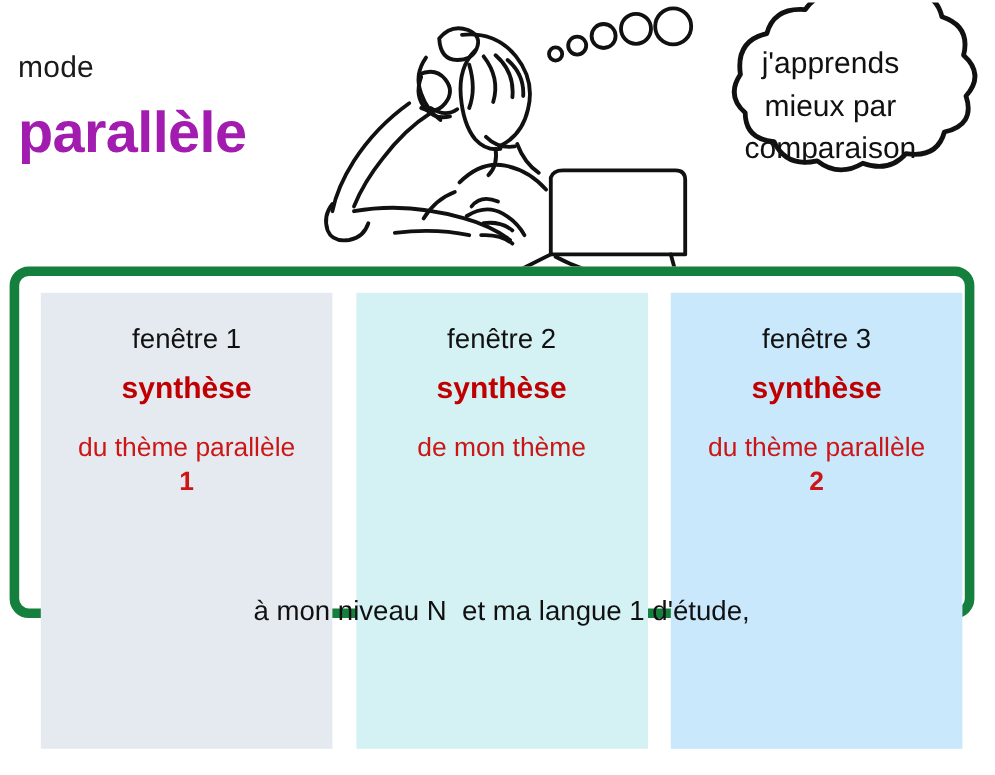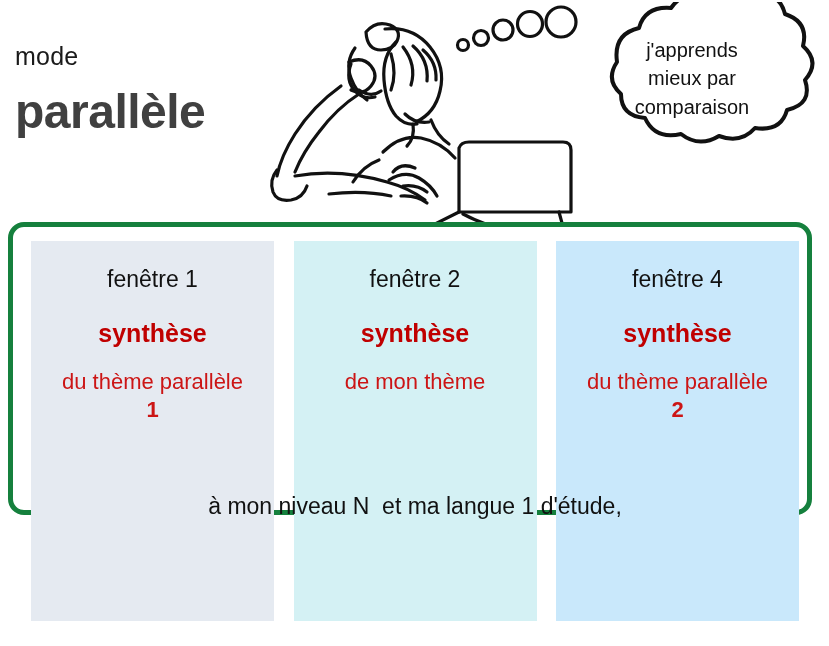--- a/index.html
+++ b/index.html
@@ -34,21 +34,21 @@
     line-height: 1;
     letter-spacing: 0.2px;
   }
 
   #mode-title {
     position: absolute;
     left: 14px;
     top: 88px;
     font-size: 48px;
     font-weight: bold;
-    color: #404040;
+    color: #a21caf;
     line-height: 1;
     letter-spacing: -0.5px;
   }
 
   #illustration {
     position: absolute;
     left: 262px;
     top: 2px;
     width: 320px;
     height: 220px;
@@ -61,34 +61,34 @@
     width: 273px;
     height: 170px;
   }
 
   #bubble-text {
     position: absolute;
     left: 596px;
     top: 36px;
     width: 190px;
     text-align: center;
-    font-size: 20px;
+    font-size: 25px;
     color: #111111;
     line-height: 1.42;
   }
   #bubble-text div { white-space: nowrap; }
 
   
   #windows-container {
     position: absolute;
     left: 8px;
     top: 222px;
     width: 804px;
     height: 293px;
-    border: 5px solid #15803d;
+    border: 8px solid #15803d;
     border-radius: 16px;
     background: #ffffff;
     box-sizing: border-box;
   }
 
   #panels-row {
     position: absolute;
     left: 18px;
     top: 14px;
     width: 768px;
@@ -112,21 +112,21 @@
     font-size: 23px;
     color: #111111;
     line-height: 1.1;
   }
 
   .panel-synthese {
     text-align: center;
     font-size: 25px;
     font-weight: bold;
     color: #C00000;
-    margin-top: 28px;
+    margin-top: 16px;
     line-height: 1.1;
   }
 
   .panel-desc {
     text-align: center;
     font-size: 22px;
     color: #CC1515;
     margin-top: 20px;
     line-height: 1.30;
   }
@@ -252,21 +252,21 @@
 
     <div class="panel panel-2">
       <div class="panel-title">fenêtre 2</div>
       <div class="panel-synthese">synthèse</div>
       <div class="panel-desc">
         <span class="plain">de mon thème</span>
       </div>
     </div>
 
     <div class="panel panel-3">
-      <div class="panel-title">fenêtre 4</div>
+      <div class="panel-title">fenêtre 3</div>
       <div class="panel-synthese">synthèse</div>
       <div class="panel-desc">
         <span class="plain">du thème parallèle</span>
         <span class="emph">2</span>
       </div>
     </div>
 
   </div>
 
   <div id="footer-note">

